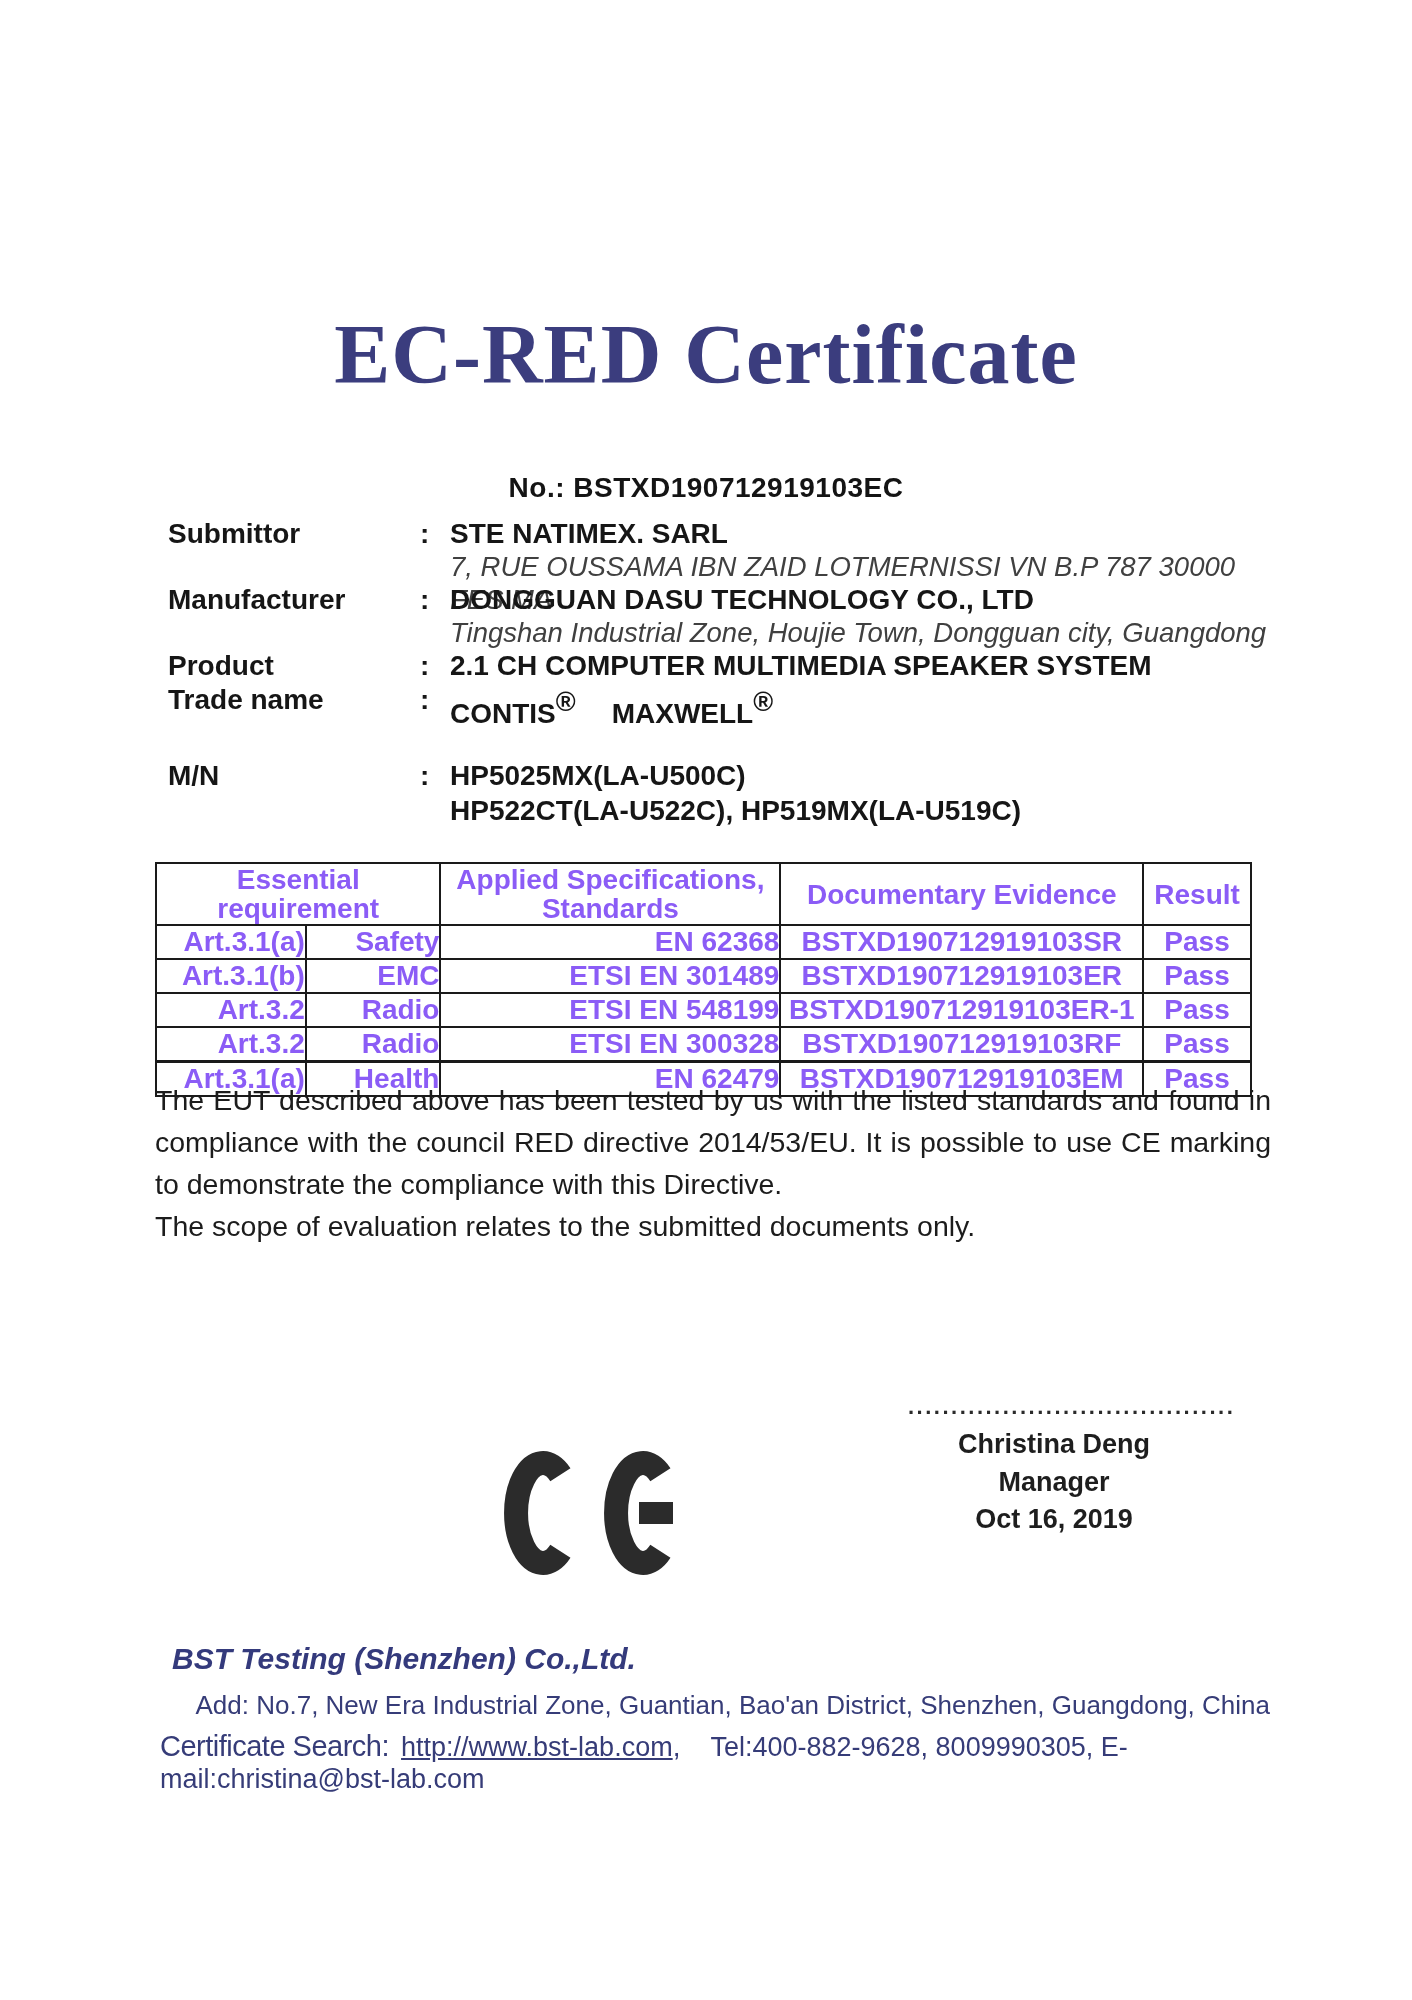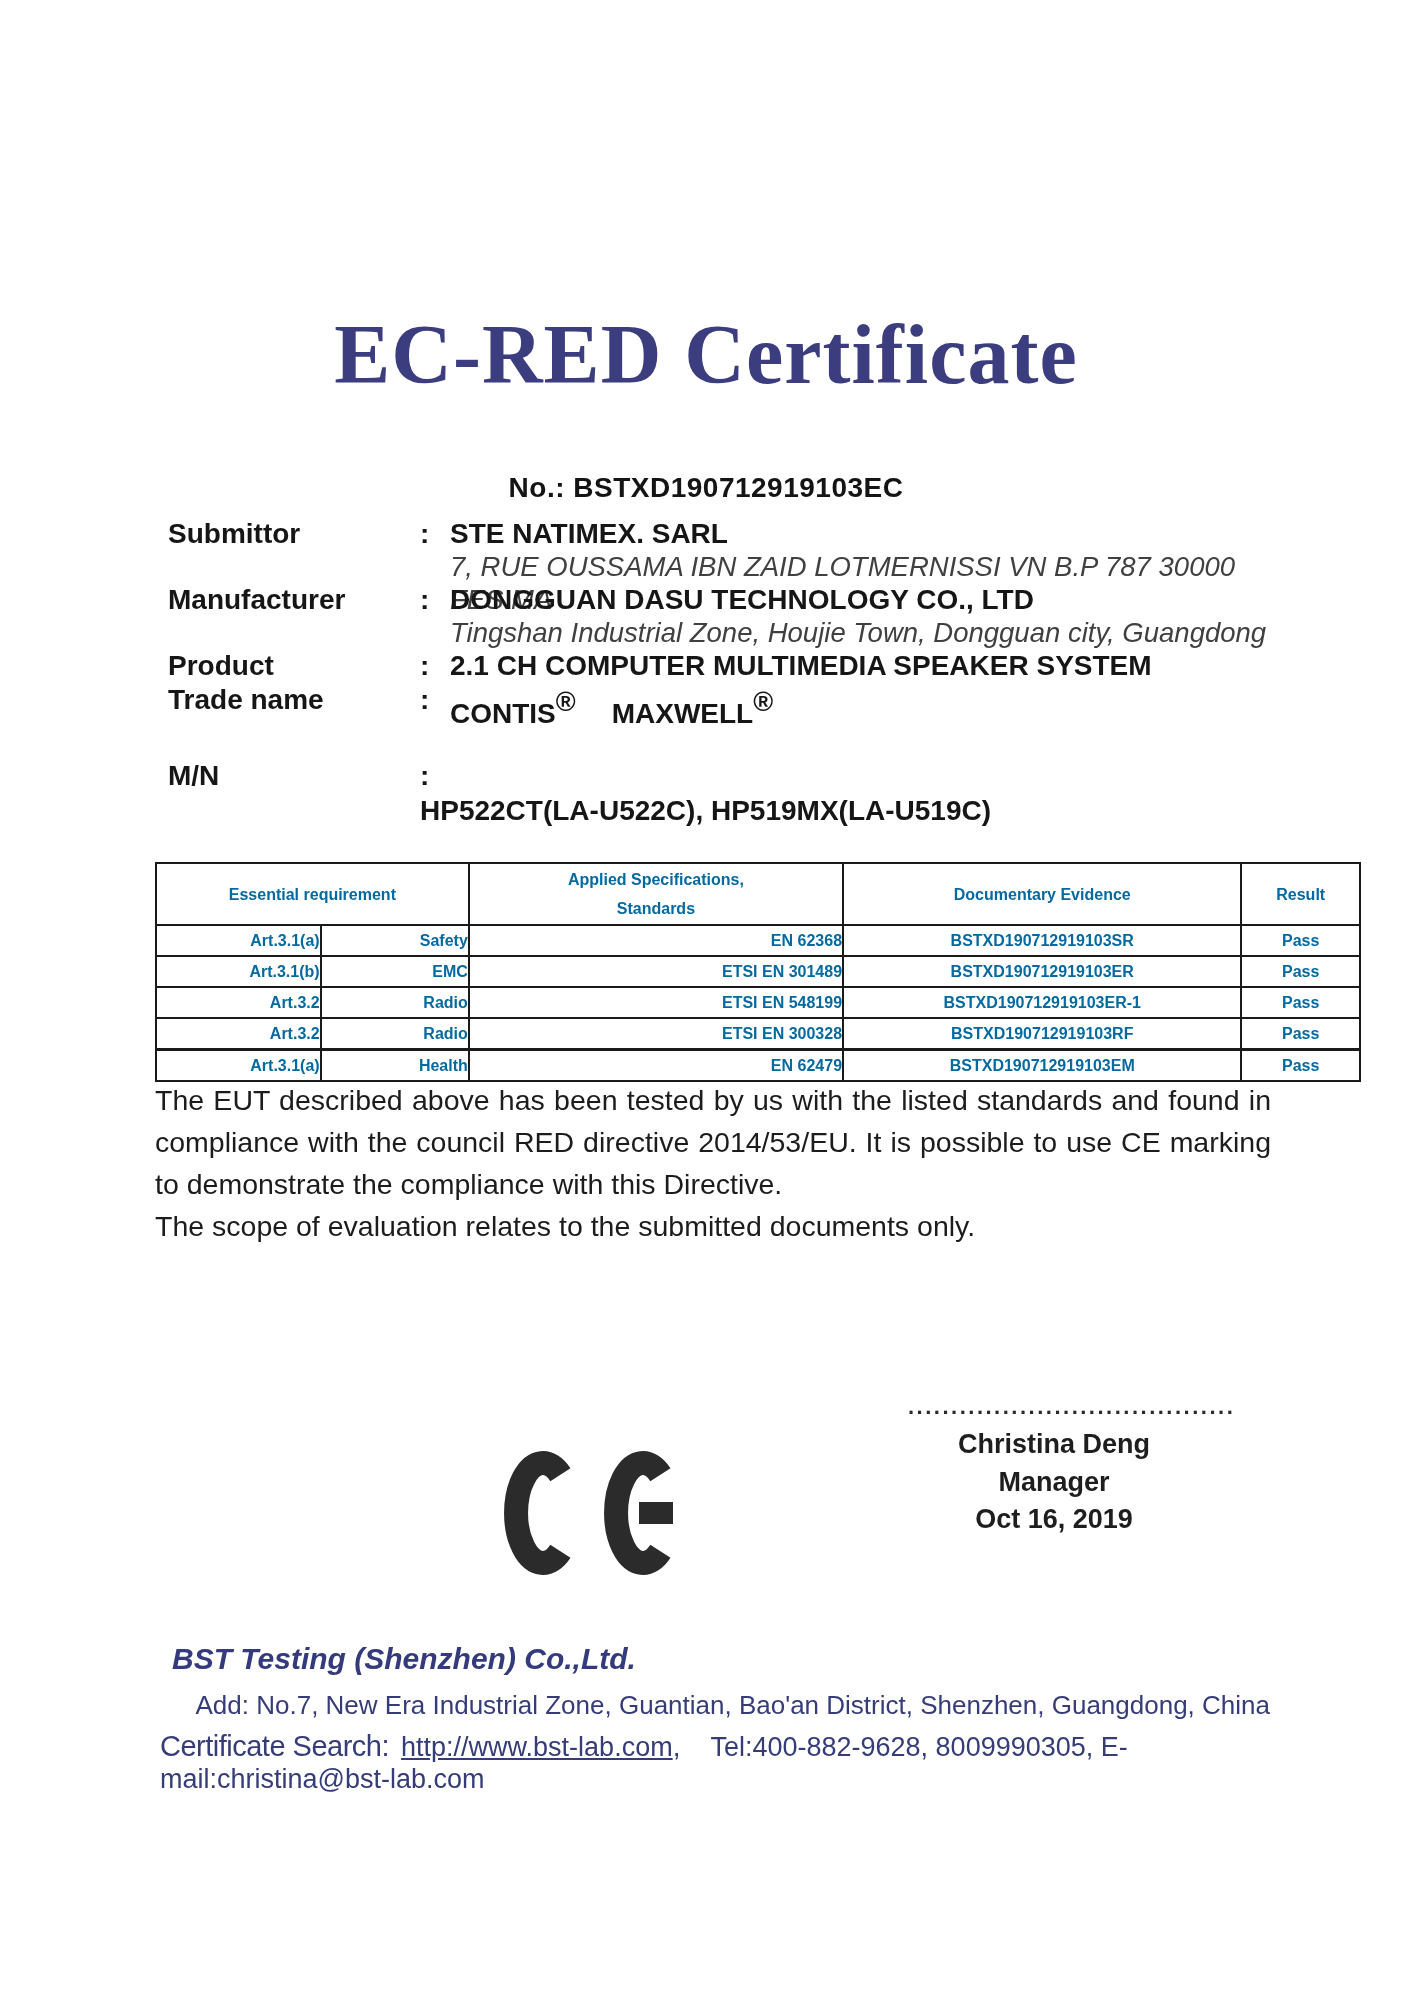--- a/index.html
+++ b/index.html
@@ -18,22 +18,22 @@
         grid-template-rows:33px 33px 33px 33px 34px 58px 18px 35px 35px;
         font-size:28px;line-height:33px;}
   .info .label{font-weight:bold;color:#161616;}
   .info .colon{font-weight:bold;color:#161616;}
   .info .value{font-weight:bold;color:#161616;white-space:nowrap;}
   .info .plain{font-weight:normal;color:#404040;font-size:27.5px;font-style:italic;}
   .trade-value{padding-top:14px;}
   sup.reg{font-size:27px;font-weight:bold;position:relative;top:-12px;vertical-align:baseline;line-height:0;}
   .brand2{margin-left:36px;}
 
-  table.compliance{position:absolute;left:155px;top:862px;width:1206px;border-collapse:collapse;
-        font-size:16px;color:#0369a1;}
+  table.compliance{position:absolute;left:155px;top:862px;width:1097px;border-collapse:collapse;
+        font-size:28px;color:#8b5cf6;}
   table.compliance th,table.compliance td{border:2px solid #1a1a1a;font-weight:bold;padding:0;}
   table.compliance thead th{height:60px;text-align:center;line-height:29px;}
   table.compliance tbody td{height:29px;}
   td.al,th.al{text-align:right;padding-left:14px;margin-top:27px;}
   td.ac{text-align:center;}
   tr.thick-top td{border-top:3px solid #1a1a1a;}
 
   .statement{position:absolute;left:155px;top:1079px;width:1116px;font-size:28.5px;
              line-height:42px;color:#1c1c1c;}
   .statement p{margin:0;}
@@ -89,20 +89,21 @@
     <div class="value trade-value">
       <span>CONTIS</span><sup class="reg">®</sup><span class="brand2">MAXWELL</span><sup class="reg">®</sup>
     </div>
 
     <div></div>
       <div></div>
       <div></div>
 
     <div class="label">M/N</div>
     <div class="colon">:</div>
+    <div class="value">HP5025MX(LA-U500C)</div>
 
     <div></div>
       <div></div>
     <div class="value">HP522CT(LA-U522C), HP519MX(LA-U519C)</div>
   </div>
 
   <table class="compliance">
     <colgroup>
       <col style="width:150px">
         <col style="width:135px">

